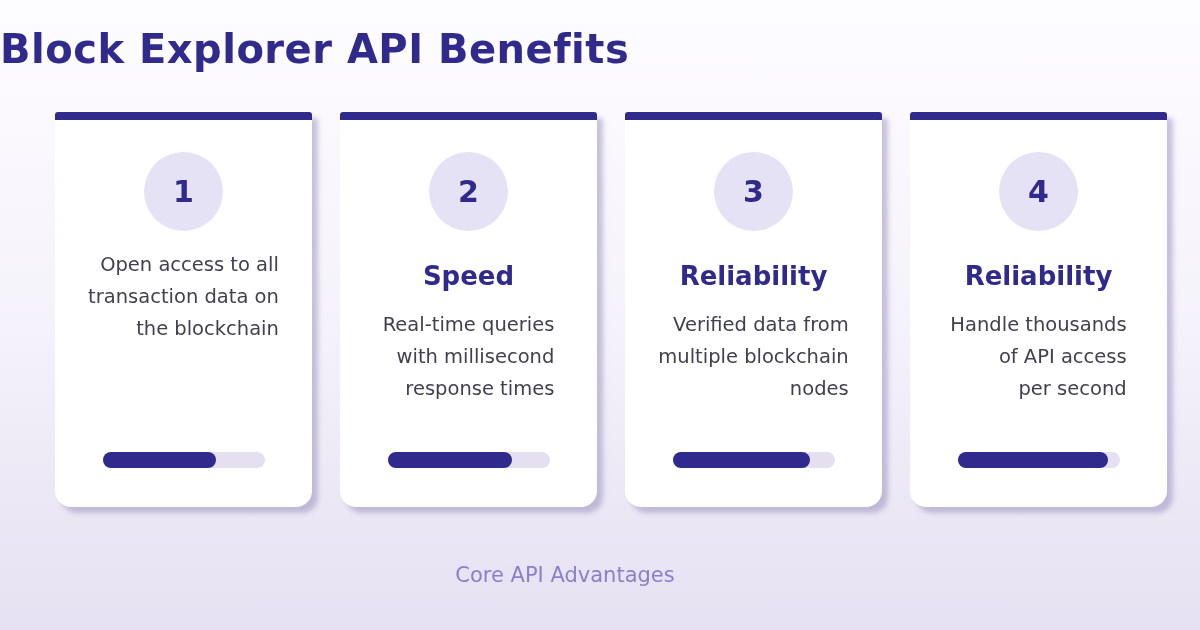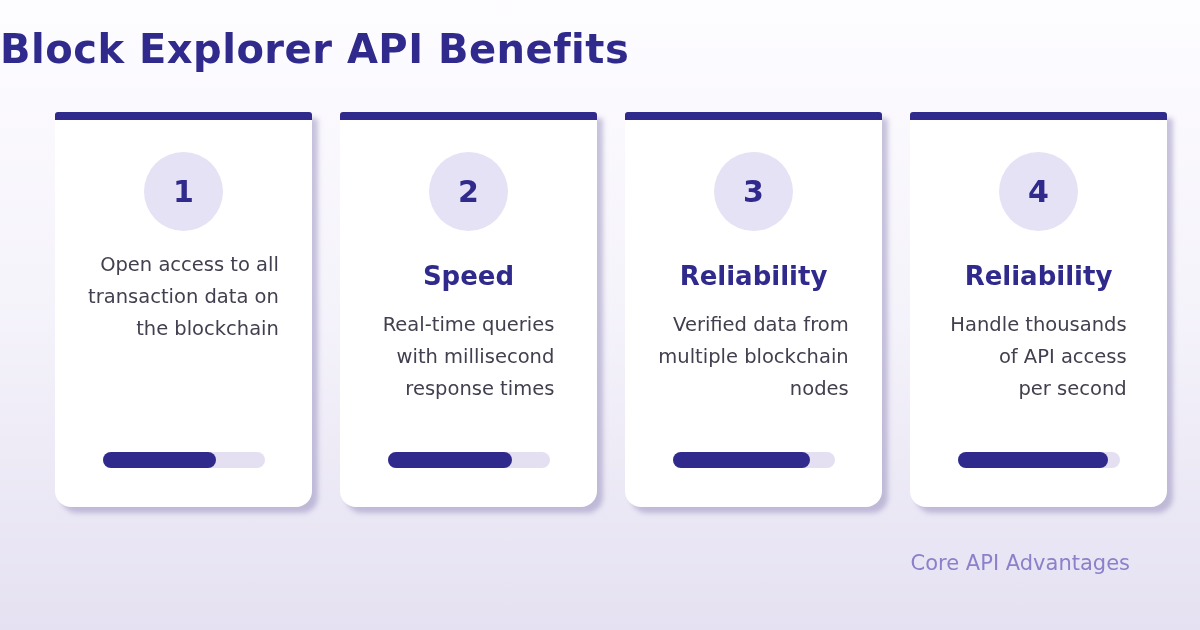--- a/index.html
+++ b/index.html
@@ -78,23 +78,23 @@
     border-radius: 8px;
     background: var(--track-bg);
     flex: 0 0 auto;
   }
   .progress-fill {
     height: 16px;
     border-radius: 8px;
     background: var(--accent);
   }
   .footer-caption {
-    margin-top: 44px;
+    margin-top: 56px;
     padding-right: 70px;
-    text-align: right;
+    text-align: center;
     font-size: 21px;
     color: var(--footer-text);
   }
 </style>
 </head>
 <body style="--accent: #2f2a8c; --circle-bg: #e6e2f6; --track-bg: #e4e0f1; --body-text: #42404f; --footer-text: #8b80c9;">
 
 <h1 class="page-title">Block Explorer API Benefits</h1>
 
 <div class="cards-row">

